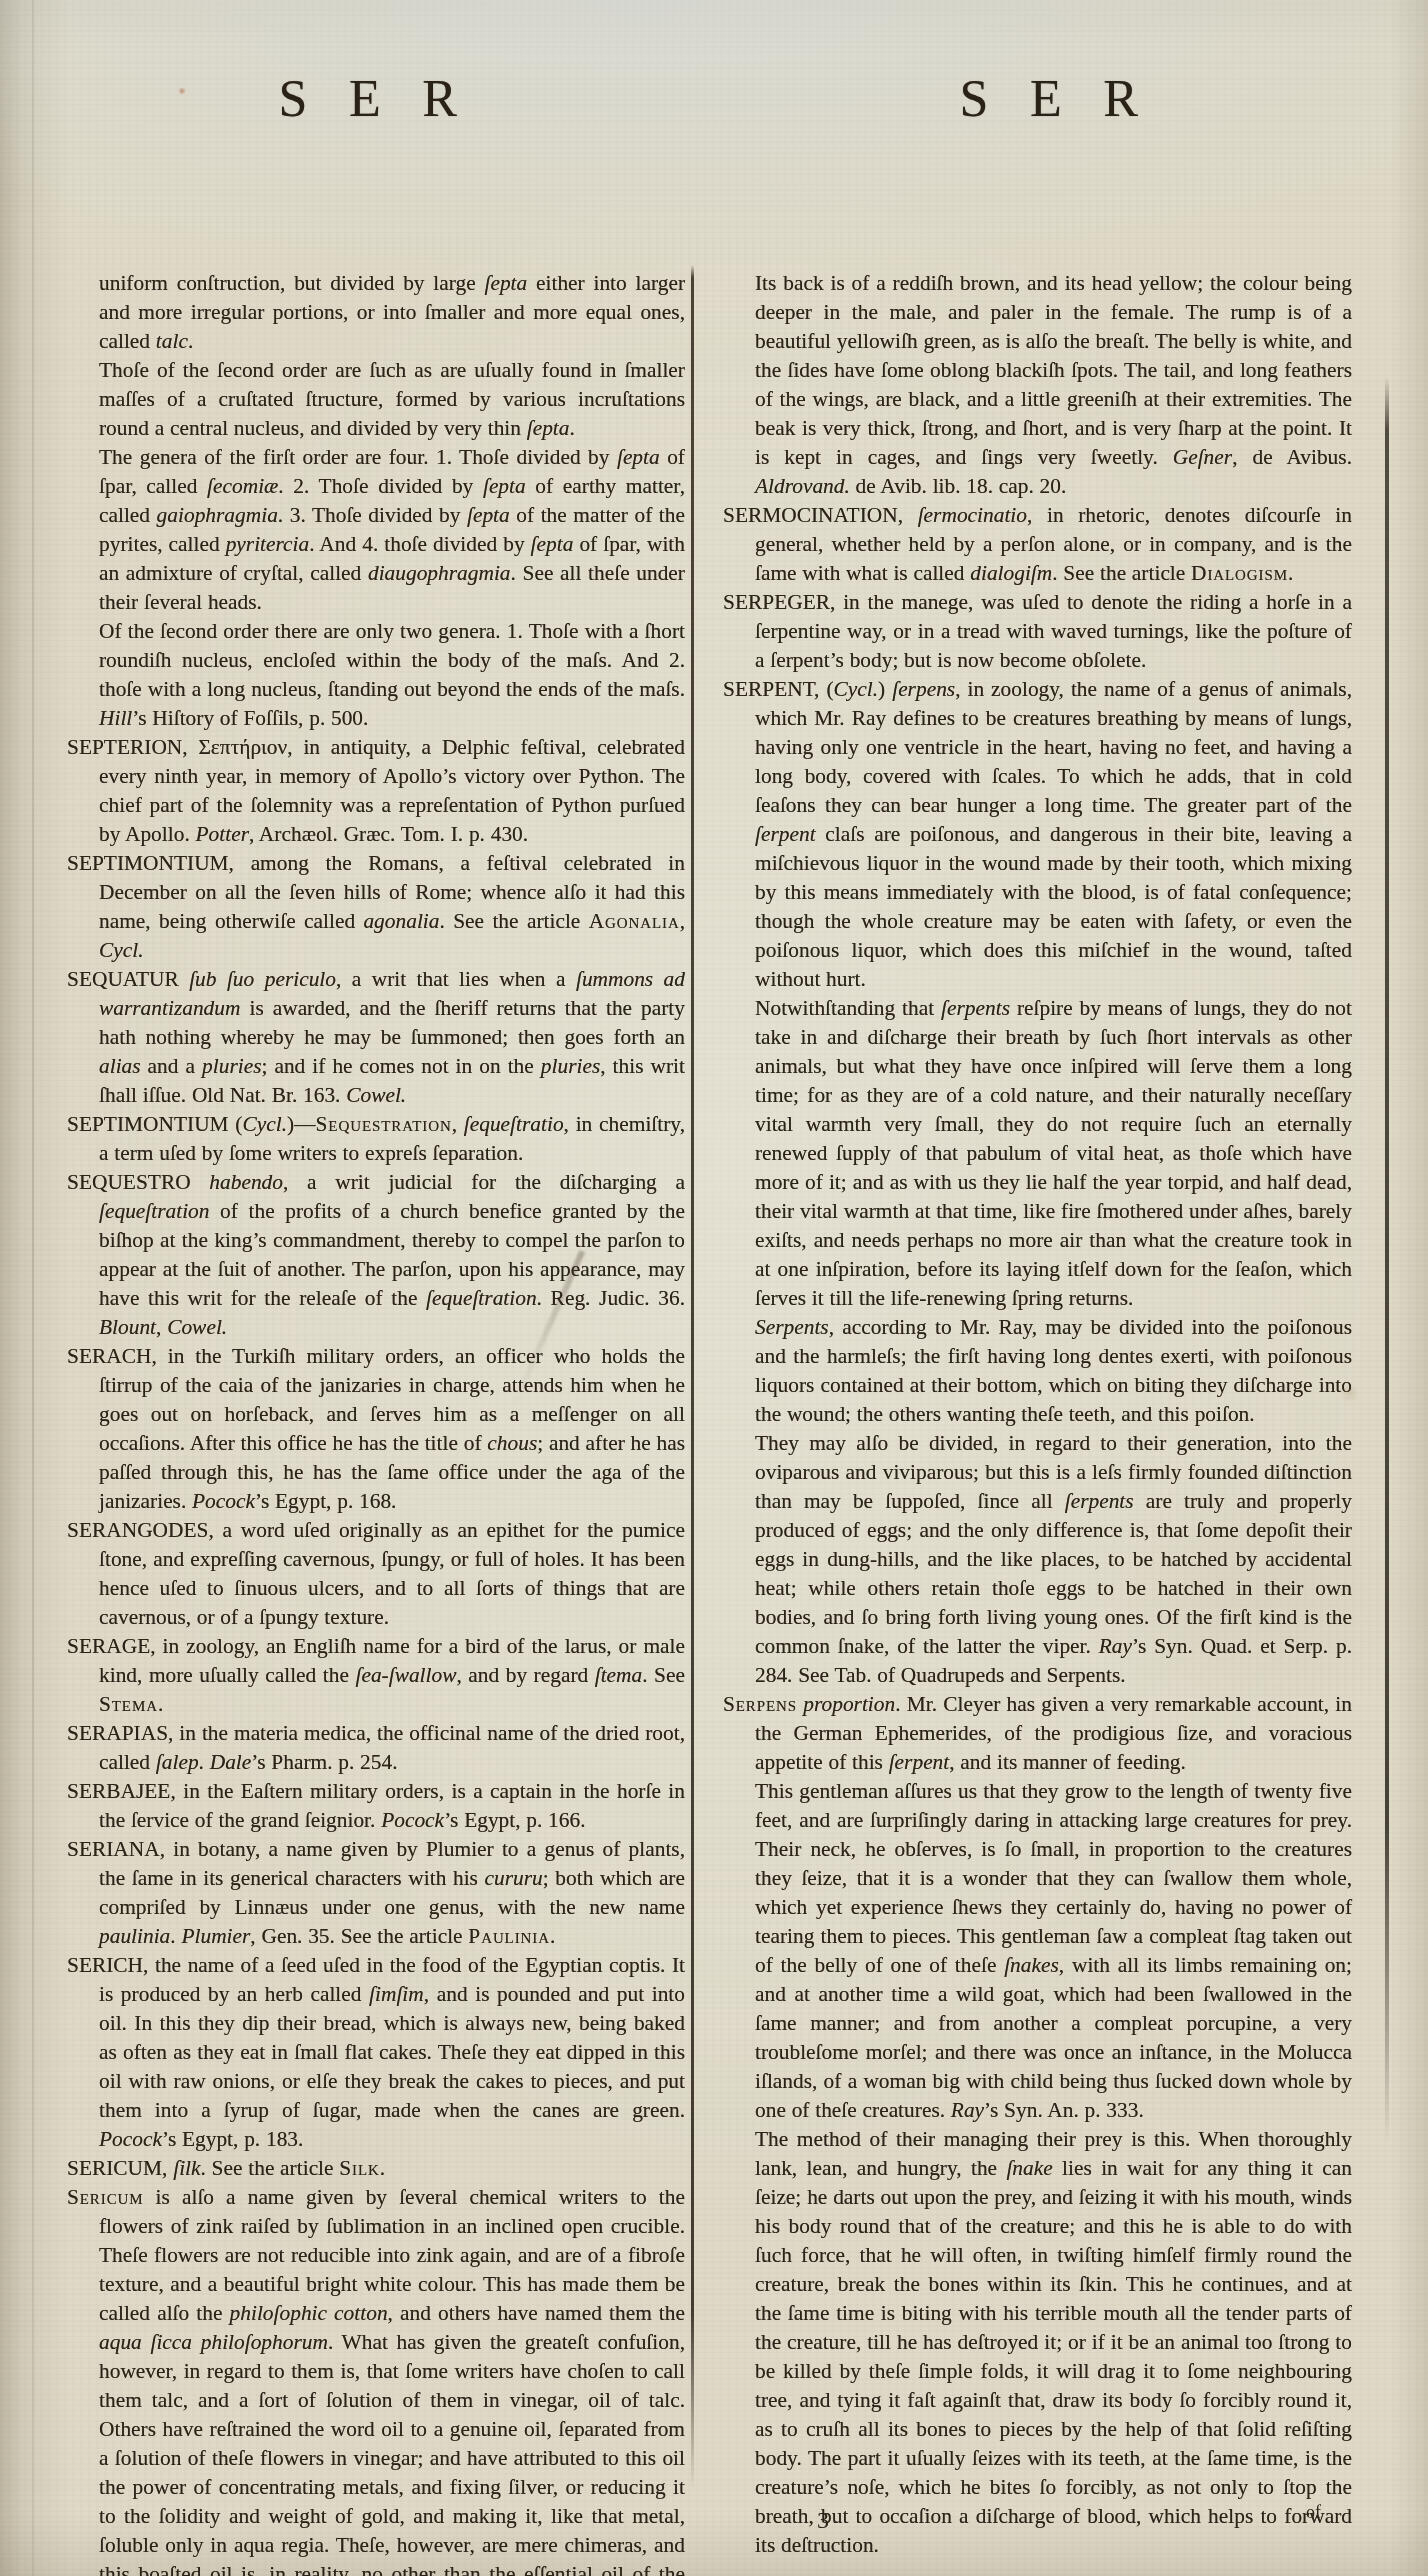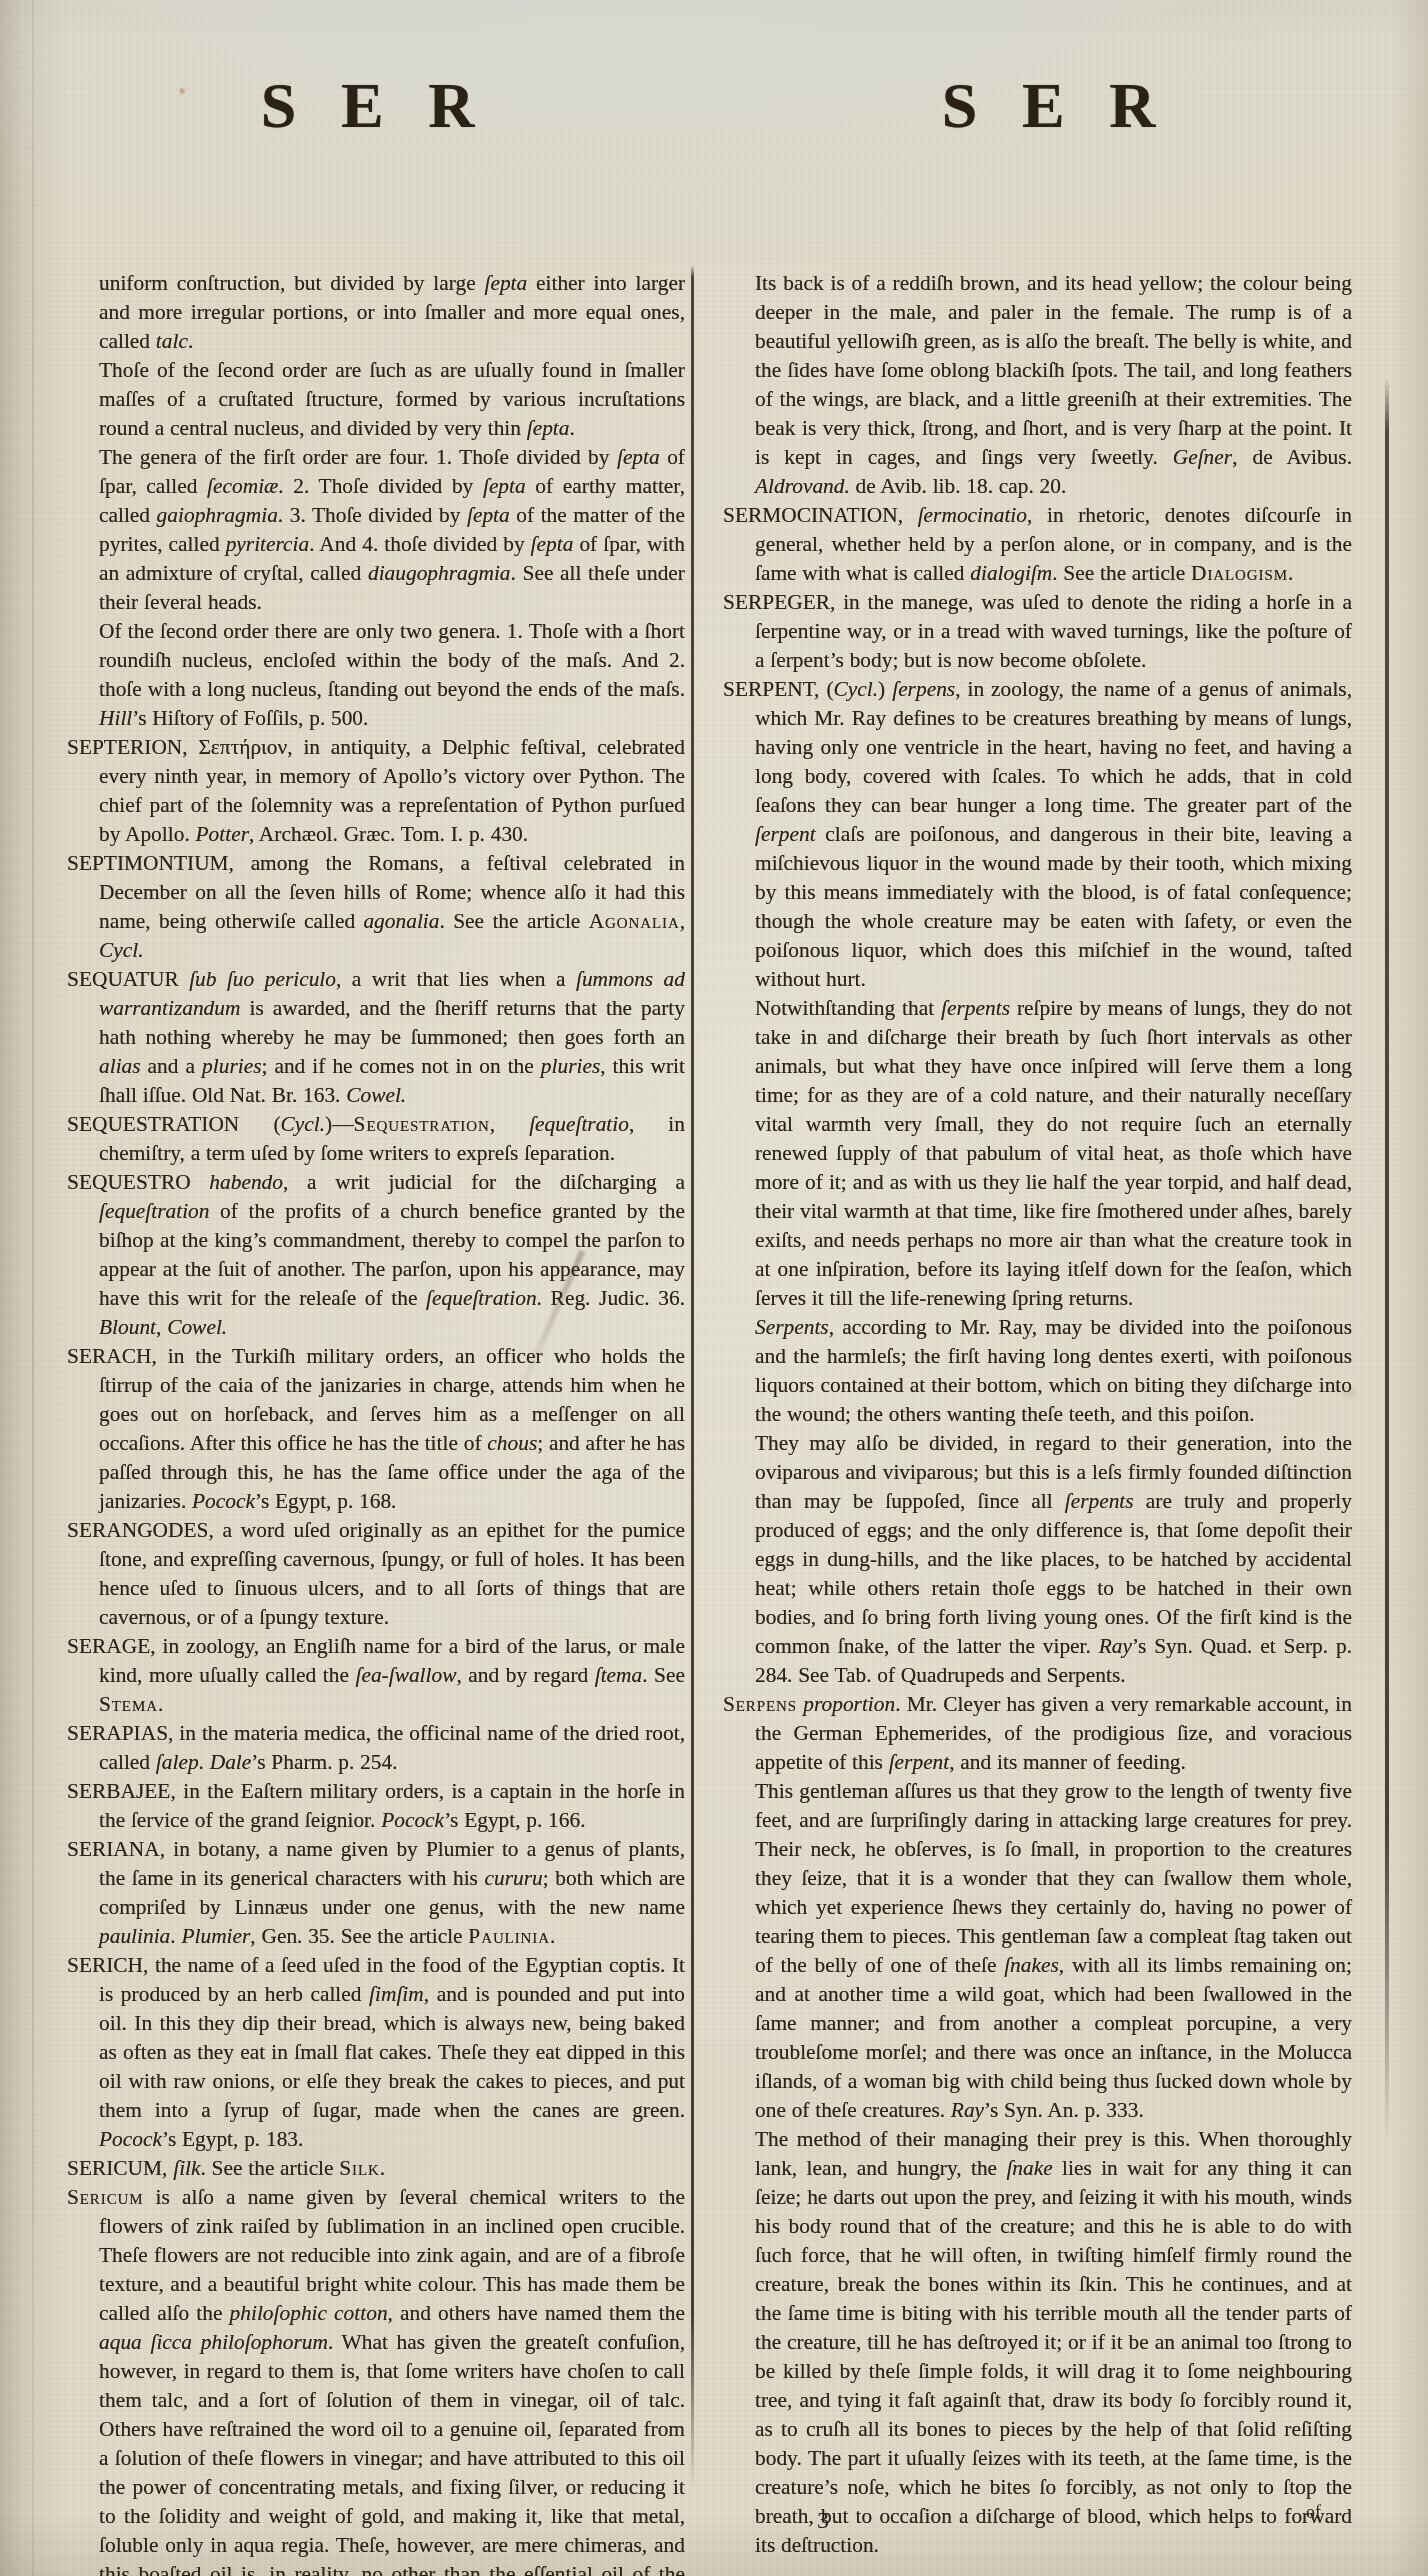--- a/index.html
+++ b/index.html
@@ -17,25 +17,24 @@
       linear-gradient(180deg, rgba(160,155,140,0.10) 0px, rgba(160,155,140,0.0) 44px),
       radial-gradient(ellipse 845px 1335px at 52% 45%, rgba(255,255,255,0.20), transparent 78%),
       radial-gradient(ellipse 267px 178px at 88% 62%, rgba(150,135,105,0.08), transparent 70%),
       radial-gradient(ellipse 231px 142px at 20% 84%, rgba(150,135,105,0.07), transparent 70%),
       repeating-linear-gradient(0deg, rgba(90,80,60,0.025) 0 1.8px, rgba(0,0,0,0) 1.8px 5.3px),
       repeating-linear-gradient(90deg, rgba(90,80,60,0.018) 0 2.7px, rgba(0,0,0,0) 2.7px 8px),
       #dfdac8;
   }
   .running-title {
     position:absolute; top:69px;
-    font-size:64px; letter-spacing:3.6px; word-spacing:21.4px;
+    font-size:52px; letter-spacing:3.6px; word-spacing:21.4px;
     text-align:center; white-space:nowrap;
     color:#2a2216;
     text-shadow:0 0 0.9px rgba(42,34,22,0.55);
-    font-weight:bold;
   }
   .rt-left  { left:49px;  width:641px; }
   .rt-right { left:739px; width:623px; }
   .col {
     position:absolute; top:269px;
     font-size:21.4px; line-height:29px;
     text-align:justify;
     text-shadow:0 0 0.6px rgba(43,35,24,0.55);
     word-spacing:0.4px;
   }
@@ -87,21 +86,21 @@
   <div class="rule-divider"></div>
   <div class="rule-edge"></div>
   <div class="col col-left">
       <p class="cont"><span>uniform conſtruction, but divided by large </span><span class="run-i">ſepta</span><span> either into larger and more irregular portions, or into ſmaller and more equal ones, called </span><span class="run-i">talc</span><span>.</span></p>
       <p class="cont"><span>Thoſe of the ſecond order are ſuch as are uſually found in ſmaller maſſes of a cruſtated ſtructure, formed by various incruſtations round a central nucleus, and divided by very thin </span><span class="run-i">ſepta</span><span>.</span></p>
       <p class="cont"><span>The genera of the firſt order are four.  1. Thoſe divided by </span><span class="run-i">ſepta</span><span> of ſpar, called </span><span class="run-i">ſecomiæ</span><span>.  2. Thoſe divided by </span><span class="run-i">ſepta</span><span> of earthy matter, called </span><span class="run-i">gaiophragmia</span><span>.  3. Thoſe divided by </span><span class="run-i">ſepta</span><span> of the matter of the pyrites, called </span><span class="run-i">pyritercia</span><span>.  And 4. thoſe divided by </span><span class="run-i">ſepta</span><span> of ſpar, with an admixture of cryſtal, called </span><span class="run-i">diaugophragmia</span><span>.  See all theſe under their ſeveral heads.</span></p>
       <p class="cont"><span>Of the ſecond order there are only two genera.  1. Thoſe with a ſhort roundiſh nucleus, encloſed within the body of the maſs.  And 2. thoſe with a long nucleus, ſtanding out beyond the ends of the maſs.  </span><span class="run-i">Hill</span><span>’s Hiſtory of Foſſils, p. 500.</span></p>
       <p class="entry"><span>SEPTERION, </span><span class="run-g">Σεπτήριον</span><span>, in antiquity, a Delphic feſtival, celebrated every ninth year, in memory of Apollo’s victory over Python.  The chief part of the ſolemnity was a repreſentation of Python purſued by Apollo.  </span><span class="run-i">Potter</span><span>, Archæol. Græc. Tom. I. p. 430.</span></p>
       <p class="entry"><span>SEPTIMONTIUM, among the Romans, a feſtival celebrated in December on all the ſeven hills of Rome; whence alſo it had this name, being otherwiſe called </span><span class="run-i">agonalia</span><span>.  See the article </span><span class="run-sc">Agonalia</span><span>, </span><span class="run-i">Cycl.</span></p>
       <p class="entry"><span>SEQUATUR </span><span class="run-i">ſub ſuo periculo</span><span>, a writ that lies when a </span><span class="run-i">ſummons ad warrantizandum</span><span> is awarded, and the ſheriff returns that the party hath nothing whereby he may be ſummoned; then goes forth an </span><span class="run-i">alias</span><span> and a </span><span class="run-i">pluries</span><span>; and if he comes not in on the </span><span class="run-i">pluries</span><span>, this writ ſhall iſſue.  Old Nat. Br. 163.  </span><span class="run-i">Cowel.</span></p>
-      <p class="entry"><span>SEQUESTRATION (</span><span class="run-i">Cycl.</span><span>)—</span><span class="run-sc">Sequestration</span><span>, </span><span class="run-i">ſequeſtratio</span><span>, in chemiſtry, a term uſed by ſome writers to expreſs ſeparation.</span></p>
+      <p class="entry"><span>SEPTIMONTIUM (</span><span class="run-i">Cycl.</span><span>)—</span><span class="run-sc">Sequestration</span><span>, </span><span class="run-i">ſequeſtratio</span><span>, in chemiſtry, a term uſed by ſome writers to expreſs ſeparation.</span></p>
       <p class="entry"><span>SEQUESTRO </span><span class="run-i">habendo</span><span>, a writ judicial for the diſcharging a </span><span class="run-i">ſequeſtration</span><span> of the profits of a church benefice granted by the biſhop at the king’s commandment, thereby to compel the parſon to appear at the ſuit of another.  The parſon, upon his appearance, may have this writ for the releaſe of the </span><span class="run-i">ſequeſtration</span><span>.  Reg. Judic. 36.  </span><span class="run-i">Blount</span><span>, </span><span class="run-i">Cowel.</span></p>
       <p class="entry"><span>SERACH, in the Turkiſh military orders, an officer who holds the ſtirrup of the caia of the janizaries in charge, attends him when he goes out on horſeback, and ſerves him as a meſſenger on all occaſions.  After this office he has the title of </span><span class="run-i">chous</span><span>; and after he has paſſed through this, he has the ſame office under the aga of the janizaries.  </span><span class="run-i">Pocock</span><span>’s Egypt, p. 168.</span></p>
       <p class="entry"><span>SERANGODES, a word uſed originally as an epithet for the pumice ſtone, and expreſſing cavernous, ſpungy, or full of holes.  It has been hence uſed to ſinuous ulcers, and to all ſorts of things that are cavernous, or of a ſpungy texture.</span></p>
       <p class="entry"><span>SERAGE, in zoology, an Engliſh name for a bird of the larus, or male kind, more uſually called the </span><span class="run-i">ſea-ſwallow</span><span>, and by regard </span><span class="run-i">ſtema</span><span>.  See </span><span class="run-sc">Stema</span><span>.</span></p>
       <p class="entry"><span>SERAPIAS, in the materia medica, the officinal name of the dried root, called </span><span class="run-i">ſalep</span><span>.  </span><span class="run-i">Dale</span><span>’s Pharm. p. 254.</span></p>
       <p class="entry"><span>SERBAJEE, in the Eaſtern military orders, is a captain in the horſe in the ſervice of the grand ſeignior.  </span><span class="run-i">Pocock</span><span>’s Egypt, p. 166.</span></p>
       <p class="entry"><span>SERIANA, in botany, a name given by Plumier to a genus of plants, the ſame in its generical characters with his </span><span class="run-i">cururu</span><span>; both which are compriſed by Linnæus under one genus, with the new name </span><span class="run-i">paulinia</span><span>.  </span><span class="run-i">Plumier</span><span>, Gen. 35.  See the article </span><span class="run-sc">Paulinia</span><span>.</span></p>
       <p class="entry"><span>SERICH, the name of a ſeed uſed in the food of the Egyptian coptis.  It is produced by an herb called </span><span class="run-i">ſimſim</span><span>, and is pounded and put into oil.  In this they dip their bread, which is always new, being baked as often as they eat in ſmall flat cakes.  Theſe they eat dipped in this oil with raw onions, or elſe they break the cakes to pieces, and put them into a ſyrup of ſugar, made when the canes are green.  </span><span class="run-i">Pocock</span><span>’s Egypt, p. 183.</span></p>
       <p class="entry"><span>SERICUM, </span><span class="run-i">ſilk</span><span>.  See the article </span><span class="run-sc">Silk</span><span>.</span></p>
       <p class="entry"><span class="run-sc">Sericum</span><span> is alſo a name given by ſeveral chemical writers to the flowers of zink raiſed by ſublimation in an inclined open crucible.  Theſe flowers are not reducible into zink again, and are of a fibroſe texture, and a beautiful bright white colour.  This has made them be called alſo the </span><span class="run-i">philoſophic cotton</span><span>, and others have named them the </span><span class="run-i">aqua ſicca philoſophorum</span><span>.  What has given the greateſt confuſion, however, in regard to them is, that ſome writers have choſen to call them talc, and a ſort of ſolution of them in vinegar, oil of talc.  Others have reſtrained the word oil to a genuine oil, ſeparated from a ſolution of theſe flowers in vinegar; and have attributed to this oil the power of concentrating metals, and fixing ſilver, or reducing it to the ſolidity and weight of gold, and making it, like that metal, ſoluble only in aqua regia.  Theſe, however, are mere chimeras, and this boaſted oil is, in reality, no other than the eſſential oil of the grape, and can have no ſuch properties.</span></p>

